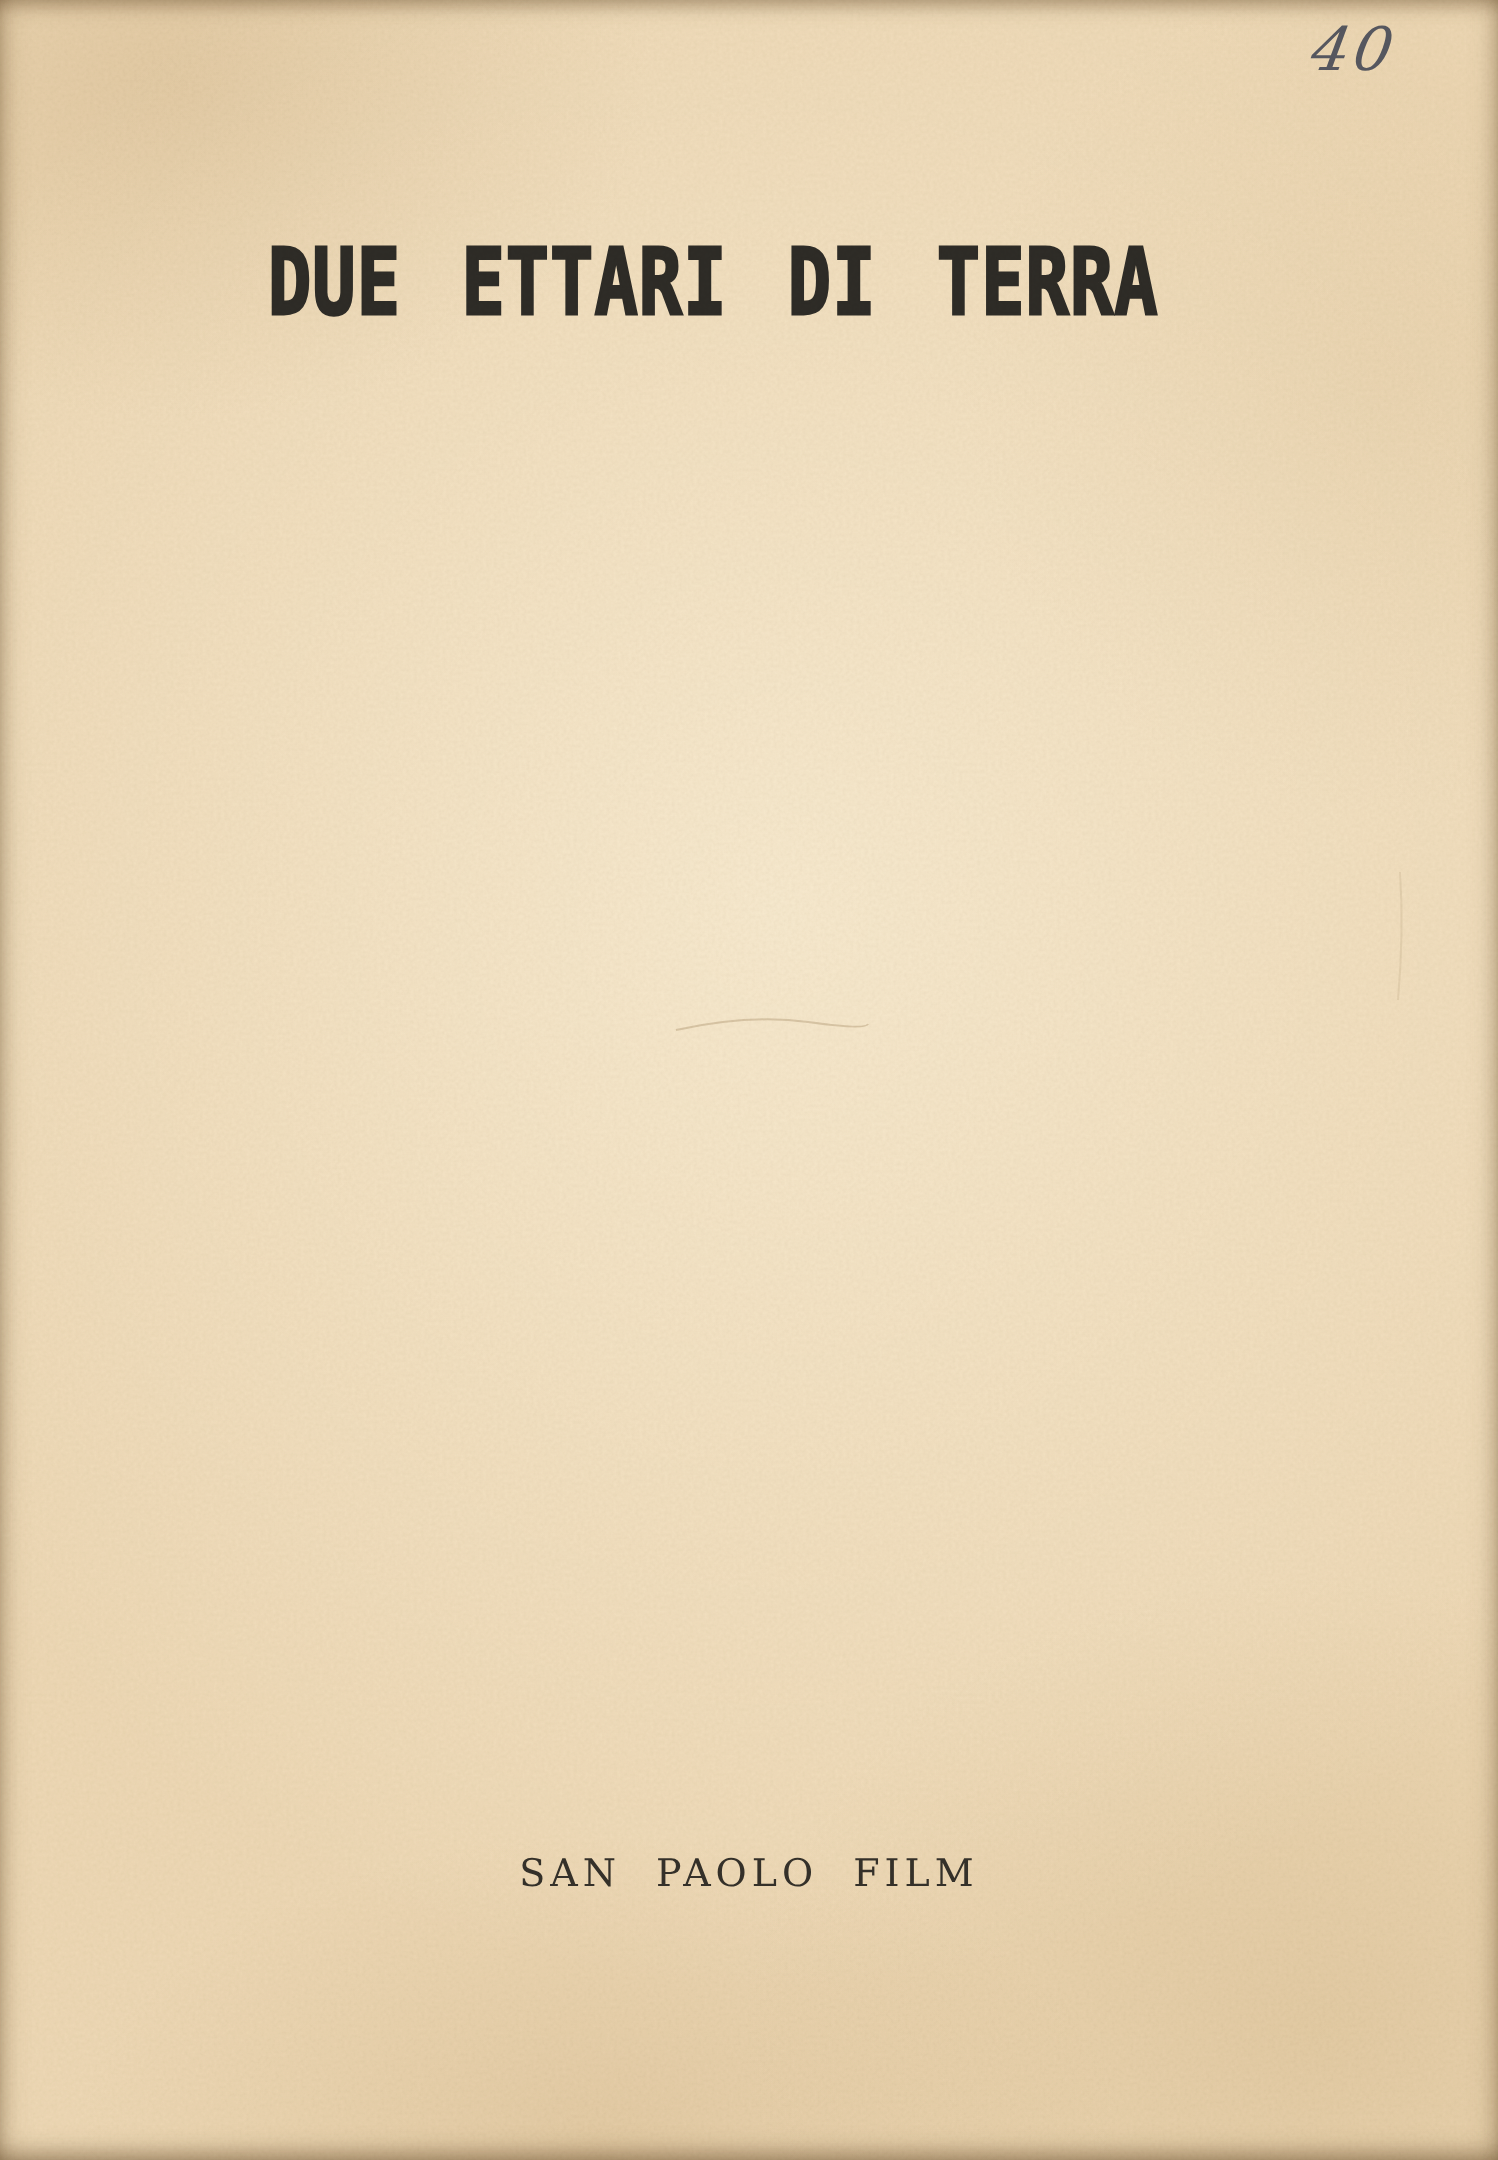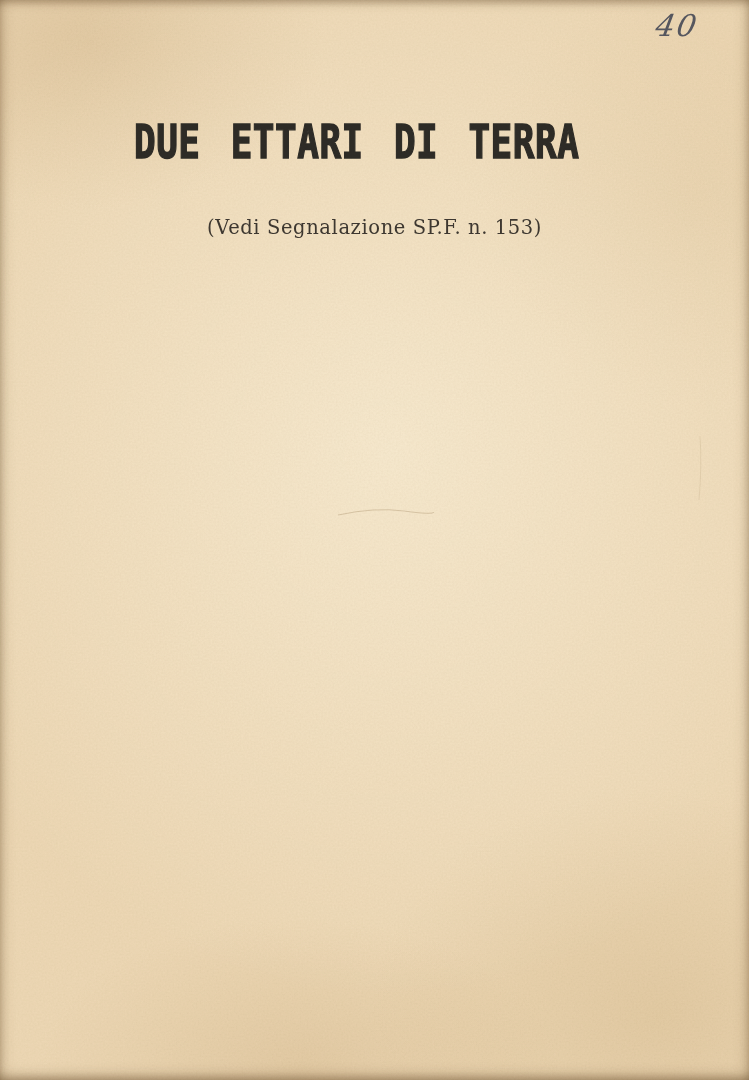--- a/index.html
+++ b/index.html
@@ -101,22 +101,22 @@
 
   <svg class="crease" width="749" height="1080" viewBox="0 0 749 1080" aria-hidden="true">
     <path d="M338,515 Q375,507 404,511 T434,512" fill="none" stroke="rgba(150,118,78,0.30)" stroke-width="1"></path>
     <path d="M700,436 q2,30 -1,64" fill="none" stroke="rgba(150,118,78,0.14)" stroke-width="1"></path>
   </svg>
 
   <div class="handwritten-number">40</div>
 
   <div class="film-title">DUE ETTARI DI TERRA</div>
 
-  <div class="reference-note">(Vedi Segnalazione SP.F. n. 153)</div>
 
+  <div class="studio-name">SAN PAOLO FILM</div>
 
 
   <svg class="grain" width="749" height="1080" aria-hidden="true">
     <filter id="grain-f">
       <feTurbulence type="fractalNoise" baseFrequency="0.55" numOctaves="2" seed="7" stitchTiles="stitch"></feTurbulence>
       <feColorMatrix type="matrix" values="0 0 0 0 0.42  0 0 0 0 0.34  0 0 0 0 0.20  0 0 0 0.16 0"></feColorMatrix>
     </filter>
     <rect width="749" height="1080" filter="url(#grain-f)"></rect>
   </svg>
 

